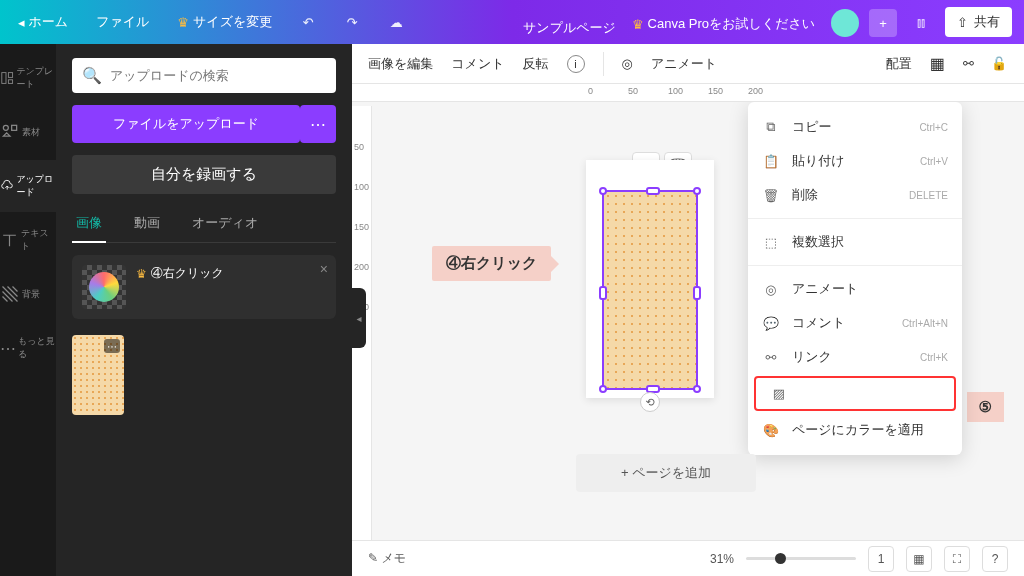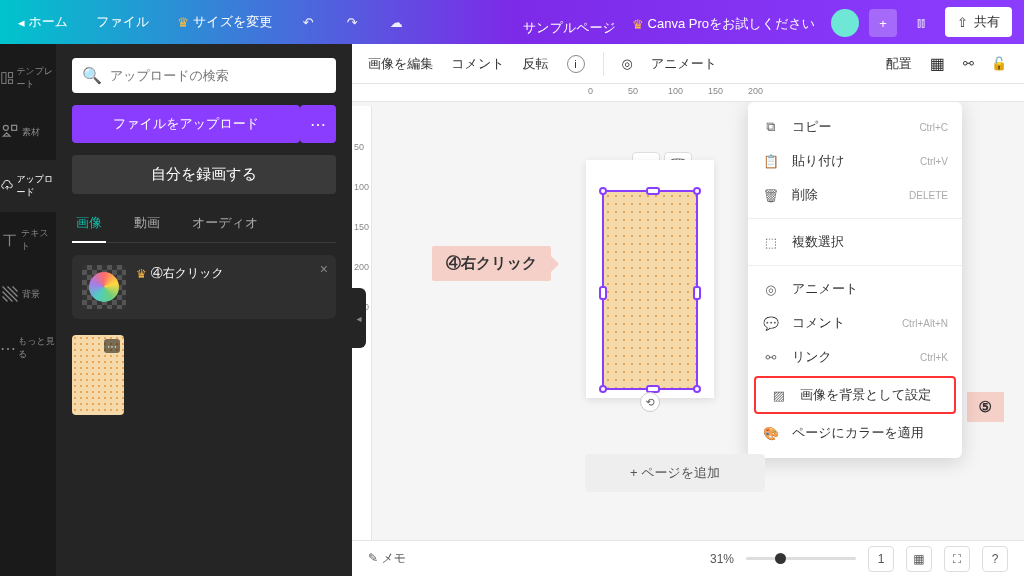--- a/index.html
+++ b/index.html
@@ -65,21 +65,21 @@
 .callout::after { content: ""; position: absolute; right: -16px; top: 50%; border: 8px solid transparent; border-left-color: #f5d0c8; transform: translateY(-50%); }
 .callout-num { position: absolute; top: 290px; right: 20px; background: #f5d0c8; padding: 6px 12px; font-size: 15px; font-weight: 600; color: #333; }
 
 .ctx-menu { position: absolute; top: 0px; right: 62px; width: 214px; background: #fff; border-radius: 6px; box-shadow: 0 4px 20px rgba(0,0,0,0.15); padding: 8px 0; font-size: 13px; }
 .menu-item { display: flex; align-items: center; padding: 8px 14px; gap: 12px; color: #333; cursor: pointer; }
 .menu-item .mi-icon { width: 18px; color: #666; display: flex; justify-content: center; }
 .menu-item .mi-short { margin-left: auto; font-size: 10px; color: #aaa; }
 .menu-sep { height: 1px; background: #eee; margin: 6px 0; }
 .menu-highlight { border: 2px solid #ff3333; border-radius: 4px; margin: 2px 6px; }
 
-.add-page { position: absolute; bottom: 48px; left: 213px; width: 180px; text-align: center; background: #eeeeee; padding: 10px; font-size: 13px; color: #555; border-radius: 4px; cursor: pointer; }
+.add-page { position: absolute; bottom: 48px; left: 204px; width: 180px; text-align: center; background: #eeeeee; padding: 10px; font-size: 13px; color: #555; border-radius: 4px; cursor: pointer; }
 
 .bottom-bar { height: 36px; background: #fff; border-top: 1px solid #e5e5e5; display: flex; align-items: center; padding: 0 16px; gap: 12px; font-size: 12px; color: #555; }
 .bottom-bar .spacer { flex: 1; }
 .zoom-slider { width: 110px; height: 3px; background: #ddd; border-radius: 2px; position: relative; }
 .zoom-slider::after { content: ""; position: absolute; left: 26%; top: -4px; width: 11px; height: 11px; background: #333; border-radius: 50%; }
 .bb-btn { width: 26px; height: 26px; border: 1px solid #ddd; border-radius: 4px; display: flex; align-items: center; justify-content: center; cursor: pointer; }
 .panel-collapse { position: absolute; left: 352px; top: 50%; width: 14px; height: 60px; background: #252525; border-radius: 0 6px 6px 0; display: flex; align-items: center; justify-content: center; color: #888; cursor: pointer; z-index: 5; font-size: 10px; }
 </style>
 </head>
 <body>
@@ -273,21 +273,20 @@
             <span class="mi-short">Ctrl+Alt+N</span>
           </div>
         <div class="menu-item">
             <span class="mi-icon">⚯</span>
             <span>リンク</span>
             <span class="mi-short">Ctrl+K</span>
           </div>
         <div class="menu-highlight">
           <div class="menu-item">
               <span class="mi-icon">▨</span>
-              <span>画像を背景として設定</span>
             </div>
         </div>
         <div class="menu-item">
             <span class="mi-icon">🎨</span>
             <span>ページにカラーを適用</span>
           </div>
       </div>
 
       <div class="add-page">+ ページを追加</div>
     </div>

